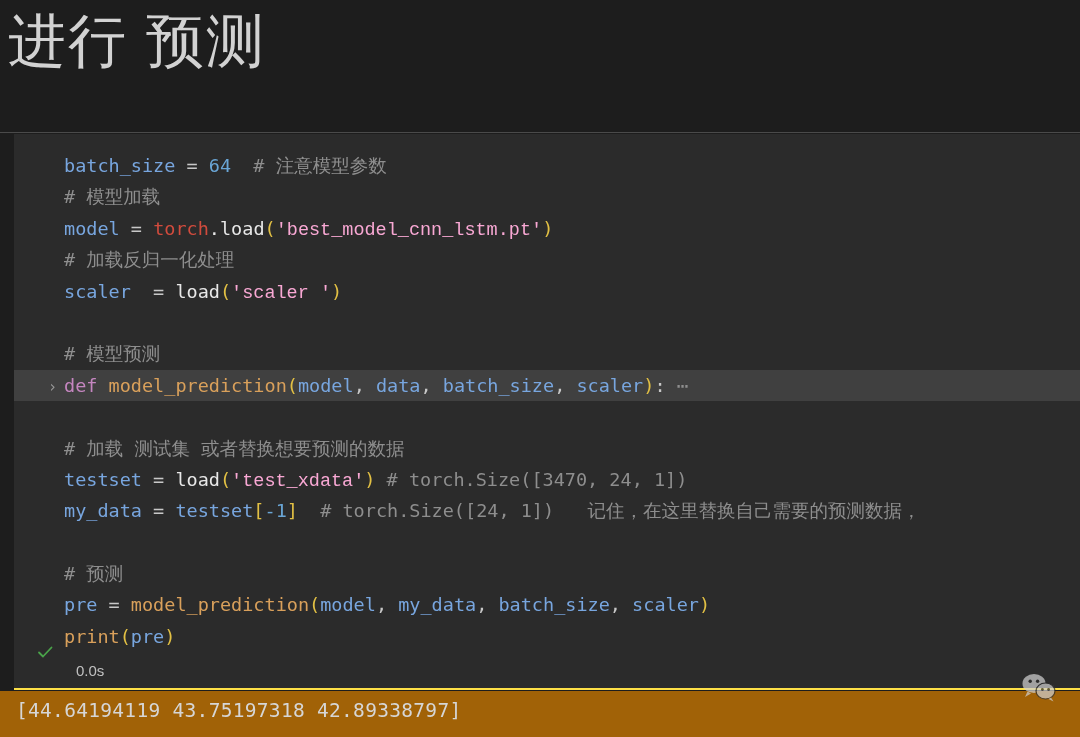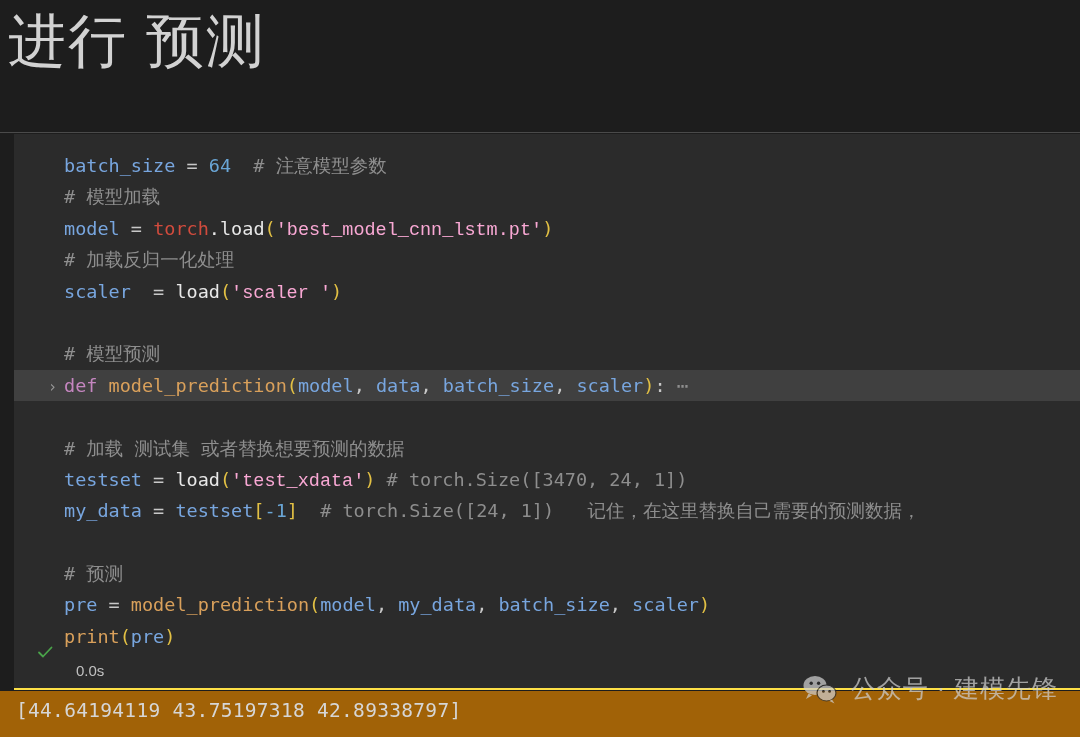--- a/index.html
+++ b/index.html
@@ -185,16 +185,15 @@
     <svg id="wechat-icon" width="38" height="30" viewBox="0 0 38 30">
       <ellipse cx="14" cy="11.5" rx="11.5" ry="9.6" fill="#cfcfcf"></ellipse>
       <path d="M7.5 19.5 L5 25 L11 21.5 Z" fill="#cfcfcf"></path>
       <circle cx="10.2" cy="9.2" r="1.7" fill="#2b2b2b"></circle>
       <circle cx="17.6" cy="9.2" r="1.7" fill="#2b2b2b"></circle>
       <ellipse cx="25.5" cy="19" rx="9.5" ry="8" fill="#cfcfcf" stroke="#2b2b2b" stroke-width="1.2"></ellipse>
       <path d="M31 25.5 L33.5 29.5 L28.5 27 Z" fill="#cfcfcf"></path>
       <circle cx="22.4" cy="17.4" r="1.4" fill="#2b2b2b"></circle>
       <circle cx="28.6" cy="17.4" r="1.4" fill="#2b2b2b"></circle>
     </svg>
-    <div id="watermark-text">公众号 · 建模先锋</div>
   </div>
 
 </div>
 
 </body></html>

